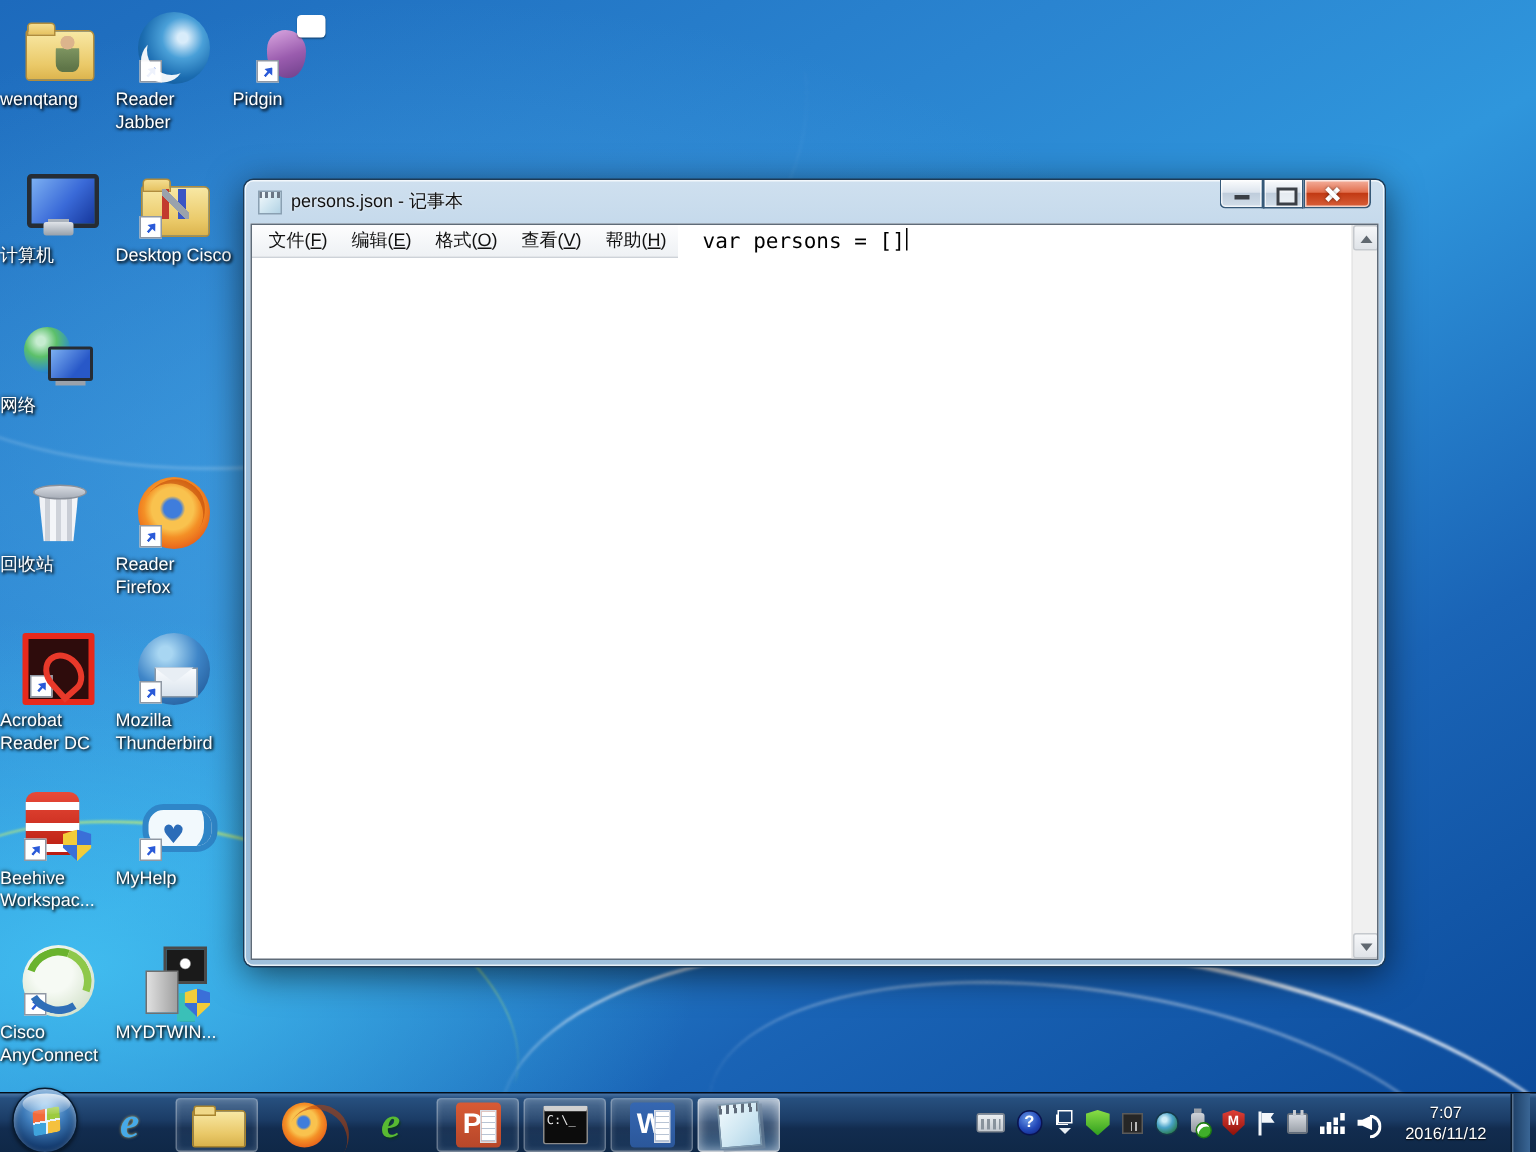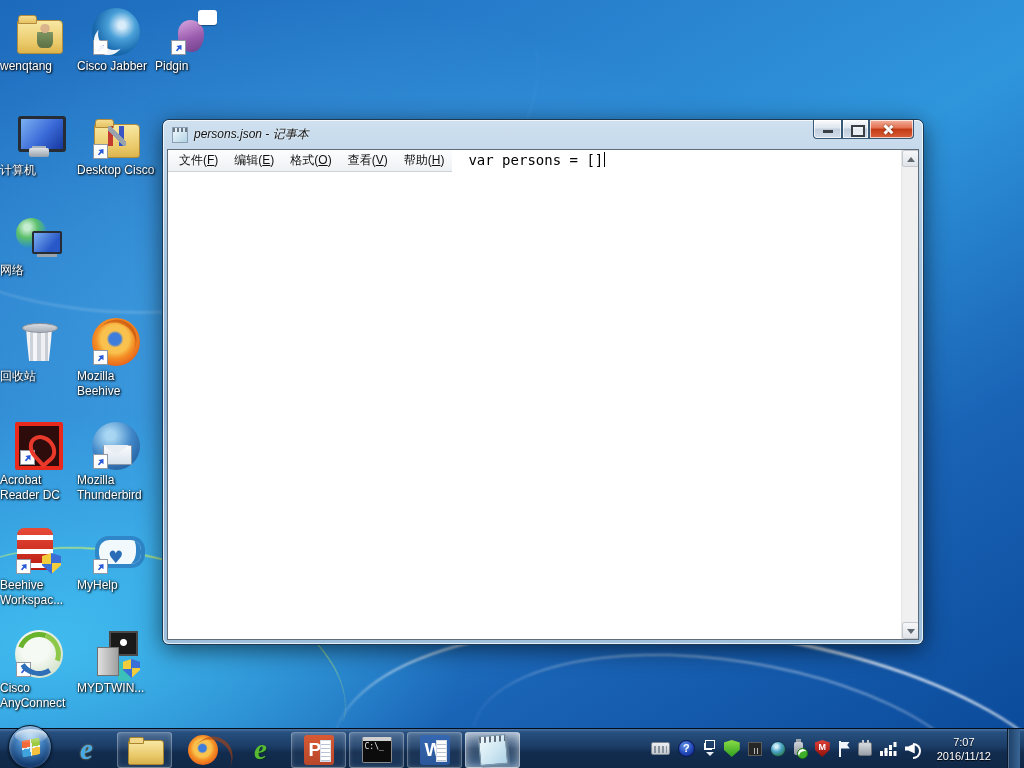--- a/index.html
+++ b/index.html
@@ -98,21 +98,21 @@
     background:linear-gradient(90deg,#e0e0e0,#a0a0a0); border:1px solid #707070;
     box-shadow:16px 10px 0 -5px #3ac0b8, 17px 11px 0 -6px #1a8a84; }
   .ov-uac { right:0; bottom:0; width:17px; height:19px; z-index:3;
     clip-path:polygon(50% 0,100% 14%,100% 58%,50% 100%,0 58%,0 14%);
     background:conic-gradient(from 0deg,#3a6fd8 0 25%,#f2cc3a 0 50%,#3a6fd8 0 75%,#f2cc3a 0); }
 
   
   .window { position:absolute; left:163px; top:120px; width:760px; height:524px; border-radius:6px;
     background:linear-gradient(180deg,#cfe0ef 0%,#a9c7e1 22%,#8db1d3 55%,#9fc0dc 100%);
     box-shadow:0 0 0 1px #1c3a56, 0 5px 24px rgba(0,0,0,.6), inset 0 0 0 1px rgba(255,255,255,.75); }
-  .titlebar { height:29px; display:flex; align-items:center; padding:0 9px; gap:6px;font-style:italic; }
+  .titlebar { height:29px; display:flex; align-items:center; padding:0 9px; gap:6px; }
   .wicon { width:16px; height:16px; position:relative; background:linear-gradient(135deg,#f4fafd,#cfe5f0 55%,#b2d2e4); border:1px solid #8aa0b2; }
   .wicon::before { content:""; position:absolute; left:0; top:0; right:0; height:4px;
     background:repeating-linear-gradient(90deg,#6a7684 0 2px, rgba(0,0,0,0) 2px 4px); }
   .wtitle { font-size:12px; color:#111; text-shadow:0 0 2px rgba(255,255,255,.9); }
   .wctl { position:absolute; top:0; right:9px; display:flex; }
   .wbtn { height:19px; border:1px solid #365978; border-top:none; position:relative;
     background:linear-gradient(#fbfcfd,#dde5ee 45%,#bfcddc 50%,#d2dee9); box-shadow:inset 0 0 0 1px rgba(255,255,255,.7); }
   .wbtn.min { width:29px; border-radius:0 0 0 4px; }
   .wbtn.max { width:27px; }
   .wbtn.close { width:45px; border-radius:0 0 4px 0;
@@ -233,21 +233,21 @@
   <div class="dicon" style="left:0;top:8px">
     <div class="ic foldb">
         <span class="ov ov-person"></span>
       </div>
     <div class="dlbl">wenqtang</div>
   </div>
   <div class="dicon" style="left:77px;top:8px">
     <div class="ic ic-jabber">
         <span class="sc"></span>
       </div>
-    <div class="dlbl">Cisco Jabber</div>
+    <div class="dlbl">Reader Jabber</div>
   </div>
   <div class="dicon" style="left:155px;top:8px">
     <div class="ic ic-pidgin">
         <span class="sc"></span>
       </div>
     <div class="dlbl">Pidgin</div>
   </div>
   <div class="dicon" style="left:0;top:112px">
     <div class="ic ic-monitor"></div>
     <div class="dlbl">计算机</div>
@@ -264,21 +264,21 @@
     <div class="dlbl">网络</div>
   </div>
   <div class="dicon" style="left:0;top:318px">
     <div class="ic ic-recycle"></div>
     <div class="dlbl">回收站</div>
   </div>
   <div class="dicon" style="left:77px;top:318px">
     <div class="ic ic-firefox">
         <span class="sc"></span>
       </div>
-    <div class="dlbl">Mozilla Beehive</div>
+    <div class="dlbl">Reader Firefox</div>
   </div>
   <div class="dicon" style="left:0;top:422px">
     <div class="ic ic-acrobat">
         <span class="sc"></span>
       </div>
     <div class="dlbl">Acrobat Reader DC</div>
   </div>
   <div class="dicon" style="left:77px;top:422px">
     <div class="ic ic-tbird">
         <span class="sc"></span>

